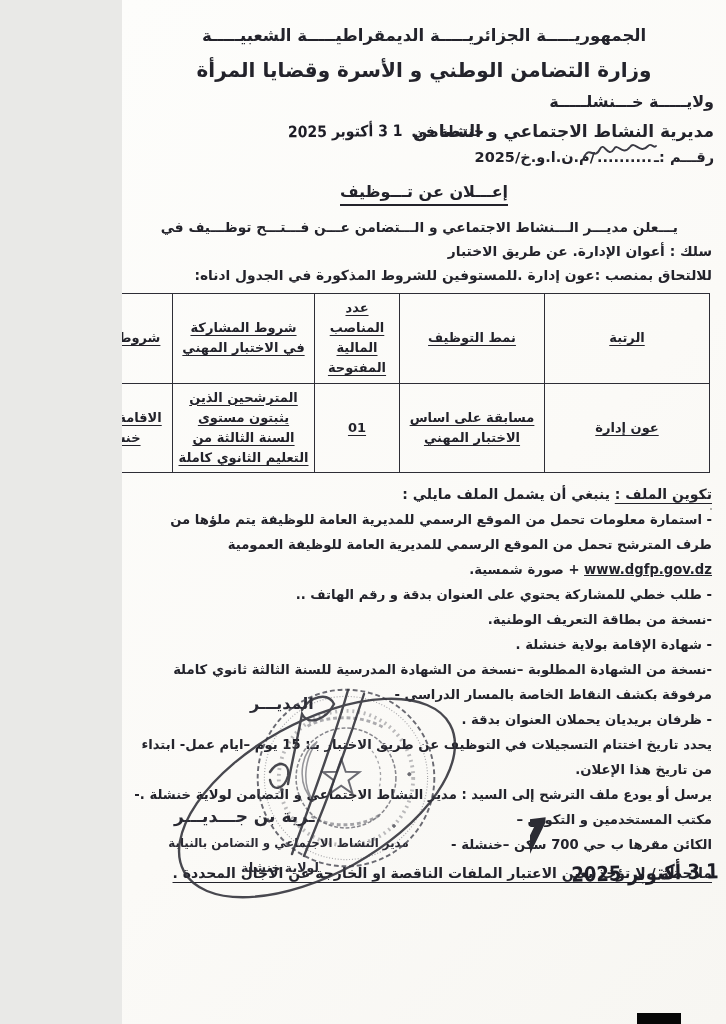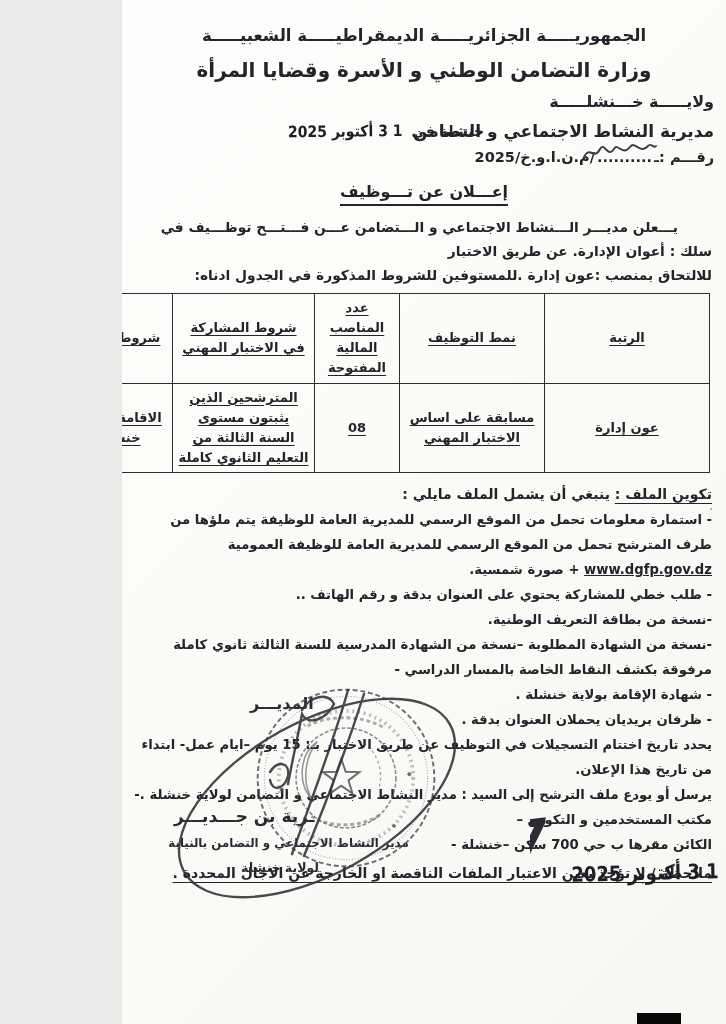--- a/index.html
+++ b/index.html
@@ -109,37 +109,37 @@
           <tr>
         <th><span class="u">الرتبة</span></th>
         <th><span class="u">نمط التوظيف</span></th>
         <th><span class="u">عدد المناصب المالية المفتوحة</span></th>
         <th><span class="u">شروط المشاركة في الاختبار المهني</span></th>
         <th><span class="u">شروط أخرى</span></th>
       </tr>
       <tr>
         <td class="cell-rank"><span class="u">عون إدارة</span></td>
         <td><span class="u">مسابقة على اساس الاختبار المهني</span></td>
-        <td><span class="u">08</span></td>
+        <td><span class="u">01</span></td>
         <td><span class="u">المترشحين الذين يثبتون مستوى السنة الثالثة من التعليم الثانوي كاملة</span></td>
         <td><span class="u">الاقامة بولاية خنشلة</span></td>
       </tr>
     </tbody>
       </table>
 
     <div class="docline doc-head">
       <span class="hl">تكوين الملف :</span><span> ينبغي أن يشمل الملف مايلي :</span>
     </div>
     <div class="docline">
       <span>- استمارة معلومات تحمل من الموقع الرسمي للمديرية العامة للوظيفة يتم ملؤها من طرف المترشح تحمل من الموقع الرسمي للمديرية العامة للوظيفة العمومية </span><span class="url">www.dgfp.gov.dz</span><span> + صورة شمسية.</span>
     </div>
     <div class="docline">- طلب خطي للمشاركة يحتوي على العنوان بدقة و رقم الهاتف ..</div>
     <div class="docline">-نسخة من بطاقة التعريف الوطنية.</div>
+    <div class="docline">- شهادة الإقامة بولاية خنشلة .</div>
     <div class="docline">-نسخة من الشهادة المطلوبة –نسخة من الشهادة المدرسية للسنة الثالثة ثانوي كاملة مرفوقة بكشف النقاط الخاصة بالمسار الدراسي -</div>
-    <div class="docline">- شهادة الإقامة بولاية خنشلة .</div>
     <div class="docline">- ظرفان بريديان يحملان العنوان بدقة .</div>
 
     <div class="docline">يحدد تاريخ اختتام التسجيلات في التوظيف عن طريق الاختبار بـ: 15 يوم –ايام عمل- ابتداء من تاريخ هذا الإعلان.</div>
     <div class="docline">يرسل أو يودع ملف الترشح إلى السيد : مدير النشاط الاجتماعي و التضامن لولاية خنشلة .-مكتب المستخدمين و التكوين –</div>
     <div class="docline">الكائن مقرها ب حي 700 سكن –خنشلة -</div>
     <div class="note">ملاحظة / لا تؤخذ بعين الاعتبار الملفات الناقصة او الخارجة عن الاجال المحددة .</div>
   </div>
 
   <div class="abs sig-text director">المديـــر</div>
   <div class="abs sig-text sig-name">ـرية بن جـــديـــر</div>

